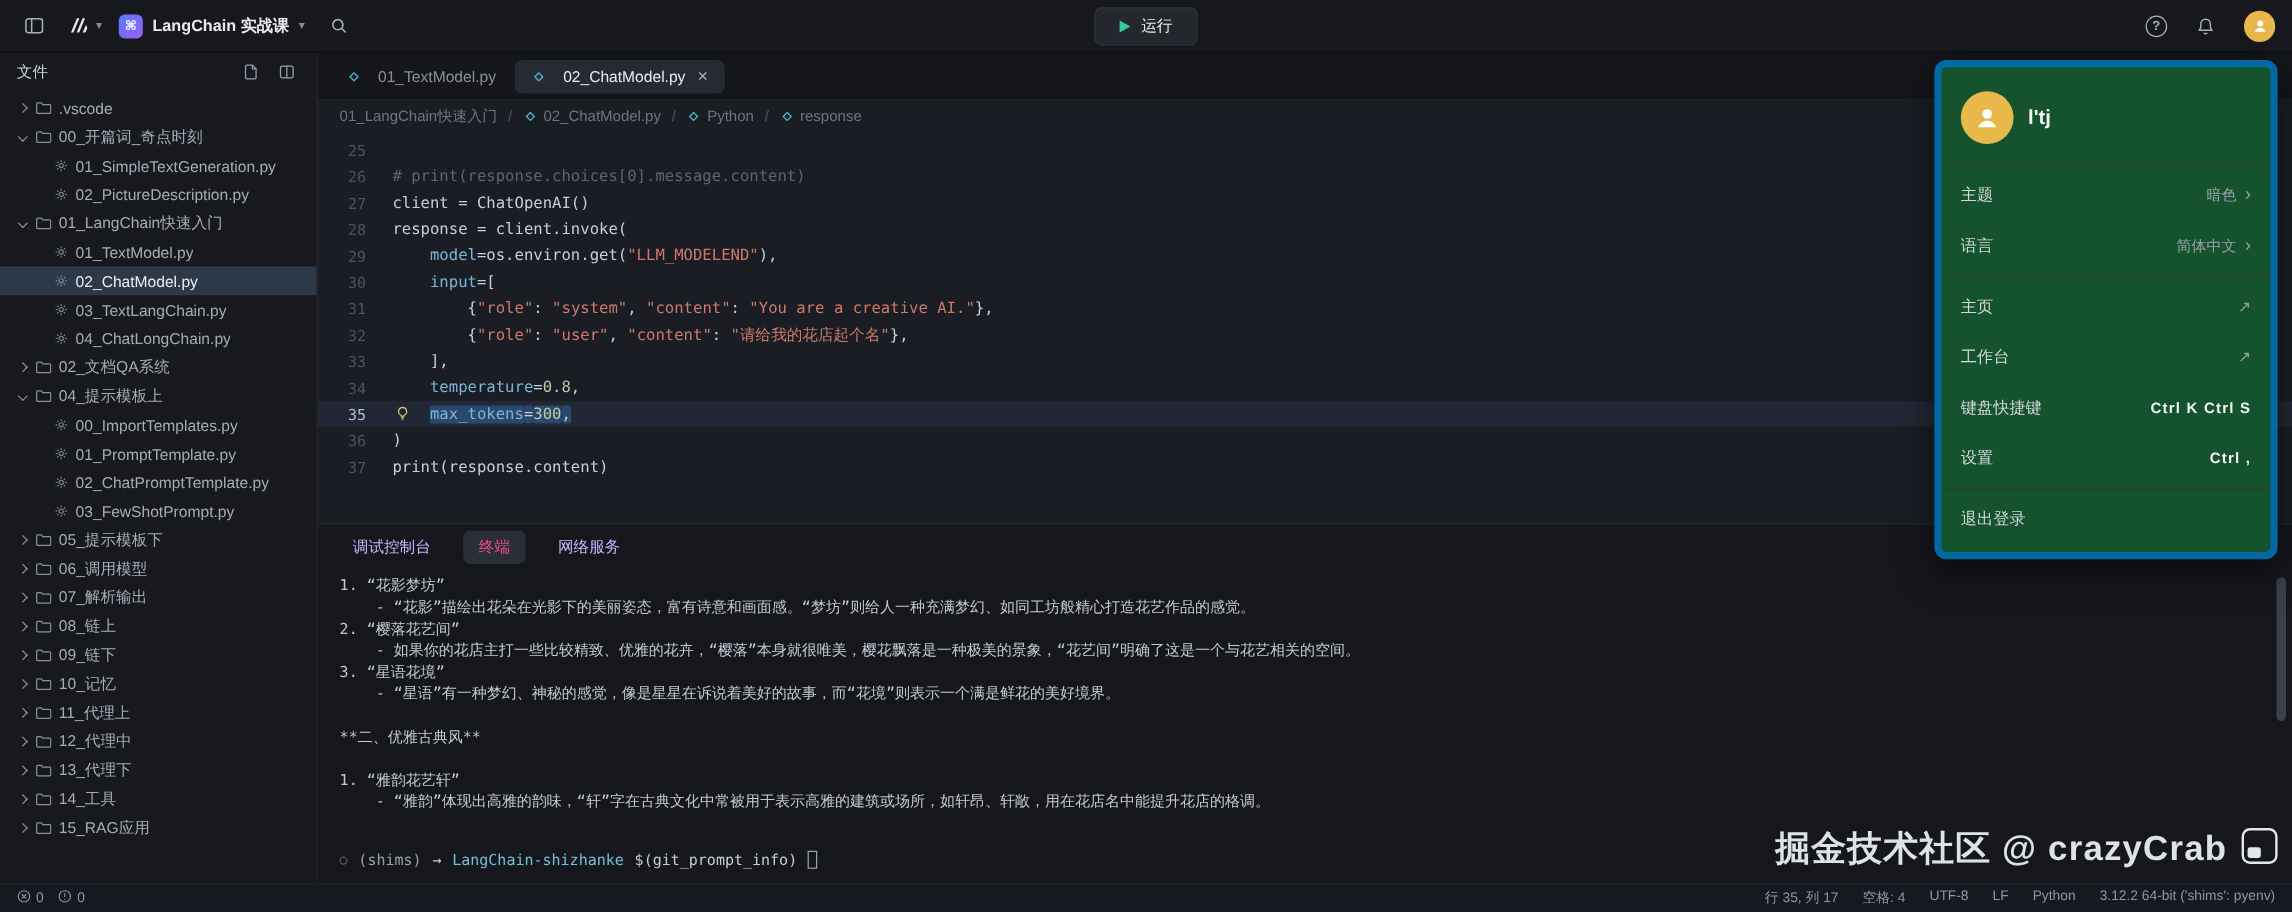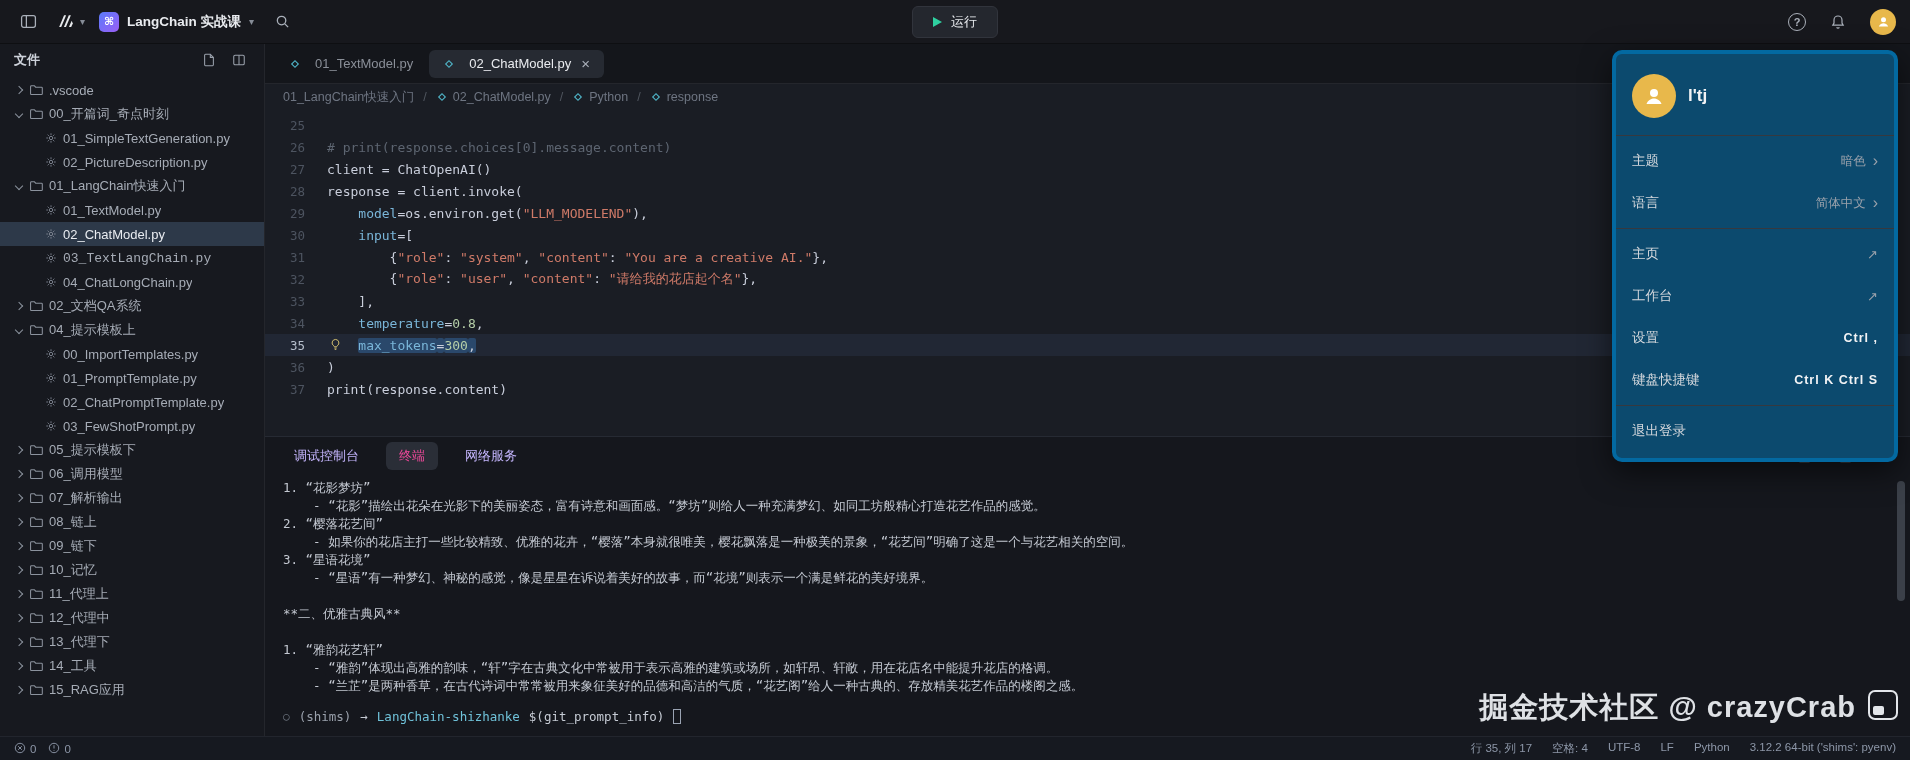--- a/index.html
+++ b/index.html
@@ -29,21 +29,21 @@
   .tb-right { margin-left:auto; display:flex; align-items:center; gap:18px; }
   .help-icon { width:18px; height:18px; border:1.5px solid #aab0ba; border-radius:50%; color:#aab0ba;
                font-size:11px; display:flex; align-items:center; justify-content:center; font-weight:700; cursor:pointer; }
   .avatar-sm { width:26px; height:26px; border-radius:50%; background:var(--avatar-yellow,#e8b84b);
                display:flex; align-items:center; justify-content:center; cursor:pointer; }
 
   
   .main { flex:1; display:flex; min-height:0; }
   .sidebar { flex:0 0 265px; background:#17191f; border-right:1px solid #24262c; display:flex; flex-direction:column; overflow:hidden; }
   .sb-header { height:32px; display:flex; align-items:center; padding:0 14px; }
-  .sb-title { font-size:13px; font-weight:700; color:#cdd2da; }
+  .sb-title { font-size:13px; font-weight:400; color:#cdd2da; }
   .sb-icons { margin-left:auto; display:flex; gap:8px; }
   .tree { flex:1; overflow:hidden; padding-top:2px; }
   .tree-row { display:flex; align-items:center; height:24px; font-size:13px; color:#a6acb6; cursor:pointer; white-space:nowrap; overflow:hidden; }
   .tree-row.selected { background:#2d3949; color:#e9ecf1; }
   .tchev { width:14px; height:14px; display:inline-flex; align-items:center; justify-content:center; margin-right:3px; flex:none; }
   .tchev::before { content:""; width:5px; height:5px; border-right:1.4px solid #8b929d; border-bottom:1.4px solid #8b929d;
                    transform:rotate(-45deg); display:block; }
   .tchev.open::before { transform:rotate(45deg); }
   .tchev.spacer::before { display:none; }
   .ticon { display:inline-flex; margin-right:6px; flex:none; }
@@ -97,21 +97,21 @@
 
   
   .statusbar { flex:0 0 24px; background:#161920; border-top:1px solid #22252d; display:flex; align-items:center;
                padding:0 14px; font-size:11.5px; color:#8d97a8; position:relative; z-index:10; }
   .status-left { display:flex; gap:12px; align-items:center; }
   .stat-group { display:flex; align-items:center; gap:4px; cursor:pointer; }
   .status-right { margin-left:auto; display:flex; gap:20px; }
   .status-item { cursor:pointer; white-space:nowrap; }
 
   
-  .user-menu { position:absolute; top:50px; right:12px; width:286px; background:#0c4a6e; border:4px solid #0369a1;
+  .user-menu { position:absolute; top:50px; right:12px; width:286px; background:#14532d; border:6px solid #0369a1;
                border-radius:10px; box-shadow:0 10px 30px rgba(0,0,0,0.55); z-index:30; padding:4px 0 6px; }
   .menu-header { display:flex; align-items:center; gap:12px; padding:16px 16px 13px; }
   .avatar-lg { width:44px; height:44px; border-radius:50%; background:var(--avatar-yellow,#e8b84b);
                display:flex; align-items:center; justify-content:center; }
   .menu-username { font-size:17px; font-weight:700; color:#f2f3f5; }
   .menu-divider { height:1px; background:#36393f; margin:4px 0; }
   .menu-row { height:42px; display:flex; align-items:center; padding:0 16px; font-size:13.5px; color:#d5d8dd; cursor:pointer; }
   .menu-right { margin-left:auto; display:flex; align-items:center; gap:7px; color:#9aa1ab; font-size:12.5px; }
   .menu-keys { color:#f2f3f5; font-weight:700; font-size:12.5px; letter-spacing:1px; }
   .menu-chev { font-size:16px; color:#9aa1ab; line-height:1; }
@@ -263,21 +263,21 @@
           <div class="tree-row selected" style="padding-left: 28px;">
             <span class="tchev spacer"></span>
             <span class="ticon">
               <svg width="12" height="12" viewBox="0 0 16 16" fill="none" stroke="#7e8591" stroke-width="1.3">
                 <circle cx="8" cy="8" r="2.3"></circle>
                 <path d="M8 1.8v2.1M8 12.1v2.1M1.8 8h2.1M12.1 8h2.1M3.6 3.6l1.5 1.5M10.9 10.9l1.5 1.5M12.4 3.6l-1.5 1.5M5.1 10.9l-1.5 1.5"></path>
               </svg>
             </span>
             <span class="tlabel">02_ChatModel.py</span>
           </div>
-          <div class="tree-row" style="padding-left: 28px; font-family: Liberation Mono, monospace;">
+          <div class="tree-row" style="padding-left: 28px;">
             <span class="tchev spacer"></span>
             <span class="ticon">
               <svg width="12" height="12" viewBox="0 0 16 16" fill="none" stroke="#7e8591" stroke-width="1.3">
                 <circle cx="8" cy="8" r="2.3"></circle>
                 <path d="M8 1.8v2.1M8 12.1v2.1M1.8 8h2.1M12.1 8h2.1M3.6 3.6l1.5 1.5M10.9 10.9l1.5 1.5M12.4 3.6l-1.5 1.5M5.1 10.9l-1.5 1.5"></path>
               </svg>
             </span>
             <span class="tlabel">03_TextLangChain.py</span>
           </div>
           <div class="tree-row" style="padding-left: 28px;">
@@ -551,21 +551,20 @@
             <div class="term-line">    - “花影”描绘出花朵在光影下的美丽姿态，富有诗意和画面感。“梦坊”则给人一种充满梦幻、如同工坊般精心打造花艺作品的感觉。</div>
             <div class="term-line">2. “樱落花艺间”</div>
             <div class="term-line">    - 如果你的花店主打一些比较精致、优雅的花卉，“樱落”本身就很唯美，樱花飘落是一种极美的景象，“花艺间”明确了这是一个与花艺相关的空间。</div>
             <div class="term-line">3. “星语花境”</div>
             <div class="term-line">    - “星语”有一种梦幻、神秘的感觉，像是星星在诉说着美好的故事，而“花境”则表示一个满是鲜花的美好境界。</div>
             <div class="term-line"> </div>
             <div class="term-line">**二、优雅古典风**</div>
             <div class="term-line"> </div>
             <div class="term-line">1. “雅韵花艺轩”</div>
             <div class="term-line">    - “雅韵”体现出高雅的韵味，“轩”字在古典文化中常被用于表示高雅的建筑或场所，如轩昂、轩敞，用在花店名中能提升花店的格调。</div>
-            <div class="term-line">    - “兰芷”是两种香草，在古代诗词中常常被用来象征美好的品德和高洁的气质，“花艺阁”给人一种古典的、存放精美花艺作品的楼阁之感。</div>
           </div>
         <div class="term-prompt">
           <span class="pr-status">○</span>
           <span class="pr-venv">(shims)</span>
           <span class="pr-arrow">→</span>
           <span class="pr-dir">LangChain-shizhanke</span>
           <span class="pr-cmd">$(git_prompt_info)</span>
           <span class="pr-cursor"></span>
         </div>
       </div>
@@ -632,29 +631,29 @@
             <span class="menu-ext">↗</span>
           </span>
         </div>
         <div class="menu-row">
           <span class="menu-label">工作台</span>
           <span class="menu-right">
             <span class="menu-ext">↗</span>
           </span>
         </div>
         <div class="menu-row">
+          <span class="menu-label">键盘快捷键</span>
+          <span class="menu-right">
+            <span class="menu-keys">Ctrl K Ctrl S</span>
+          </span>
+        </div>
+        <div class="menu-row">
           <span class="menu-label">设置</span>
           <span class="menu-right">
             <span class="menu-keys">Ctrl ,</span>
-          </span>
-        </div>
-        <div class="menu-row">
-          <span class="menu-label">键盘快捷键</span>
-          <span class="menu-right">
-            <span class="menu-keys">Ctrl K Ctrl S</span>
           </span>
         </div>
         <div class="menu-divider"></div>
         <div class="menu-row">
           <span class="menu-label">退出登录</span>
           <span class="menu-right"></span>
         </div>
       </div>
   </div>
 

